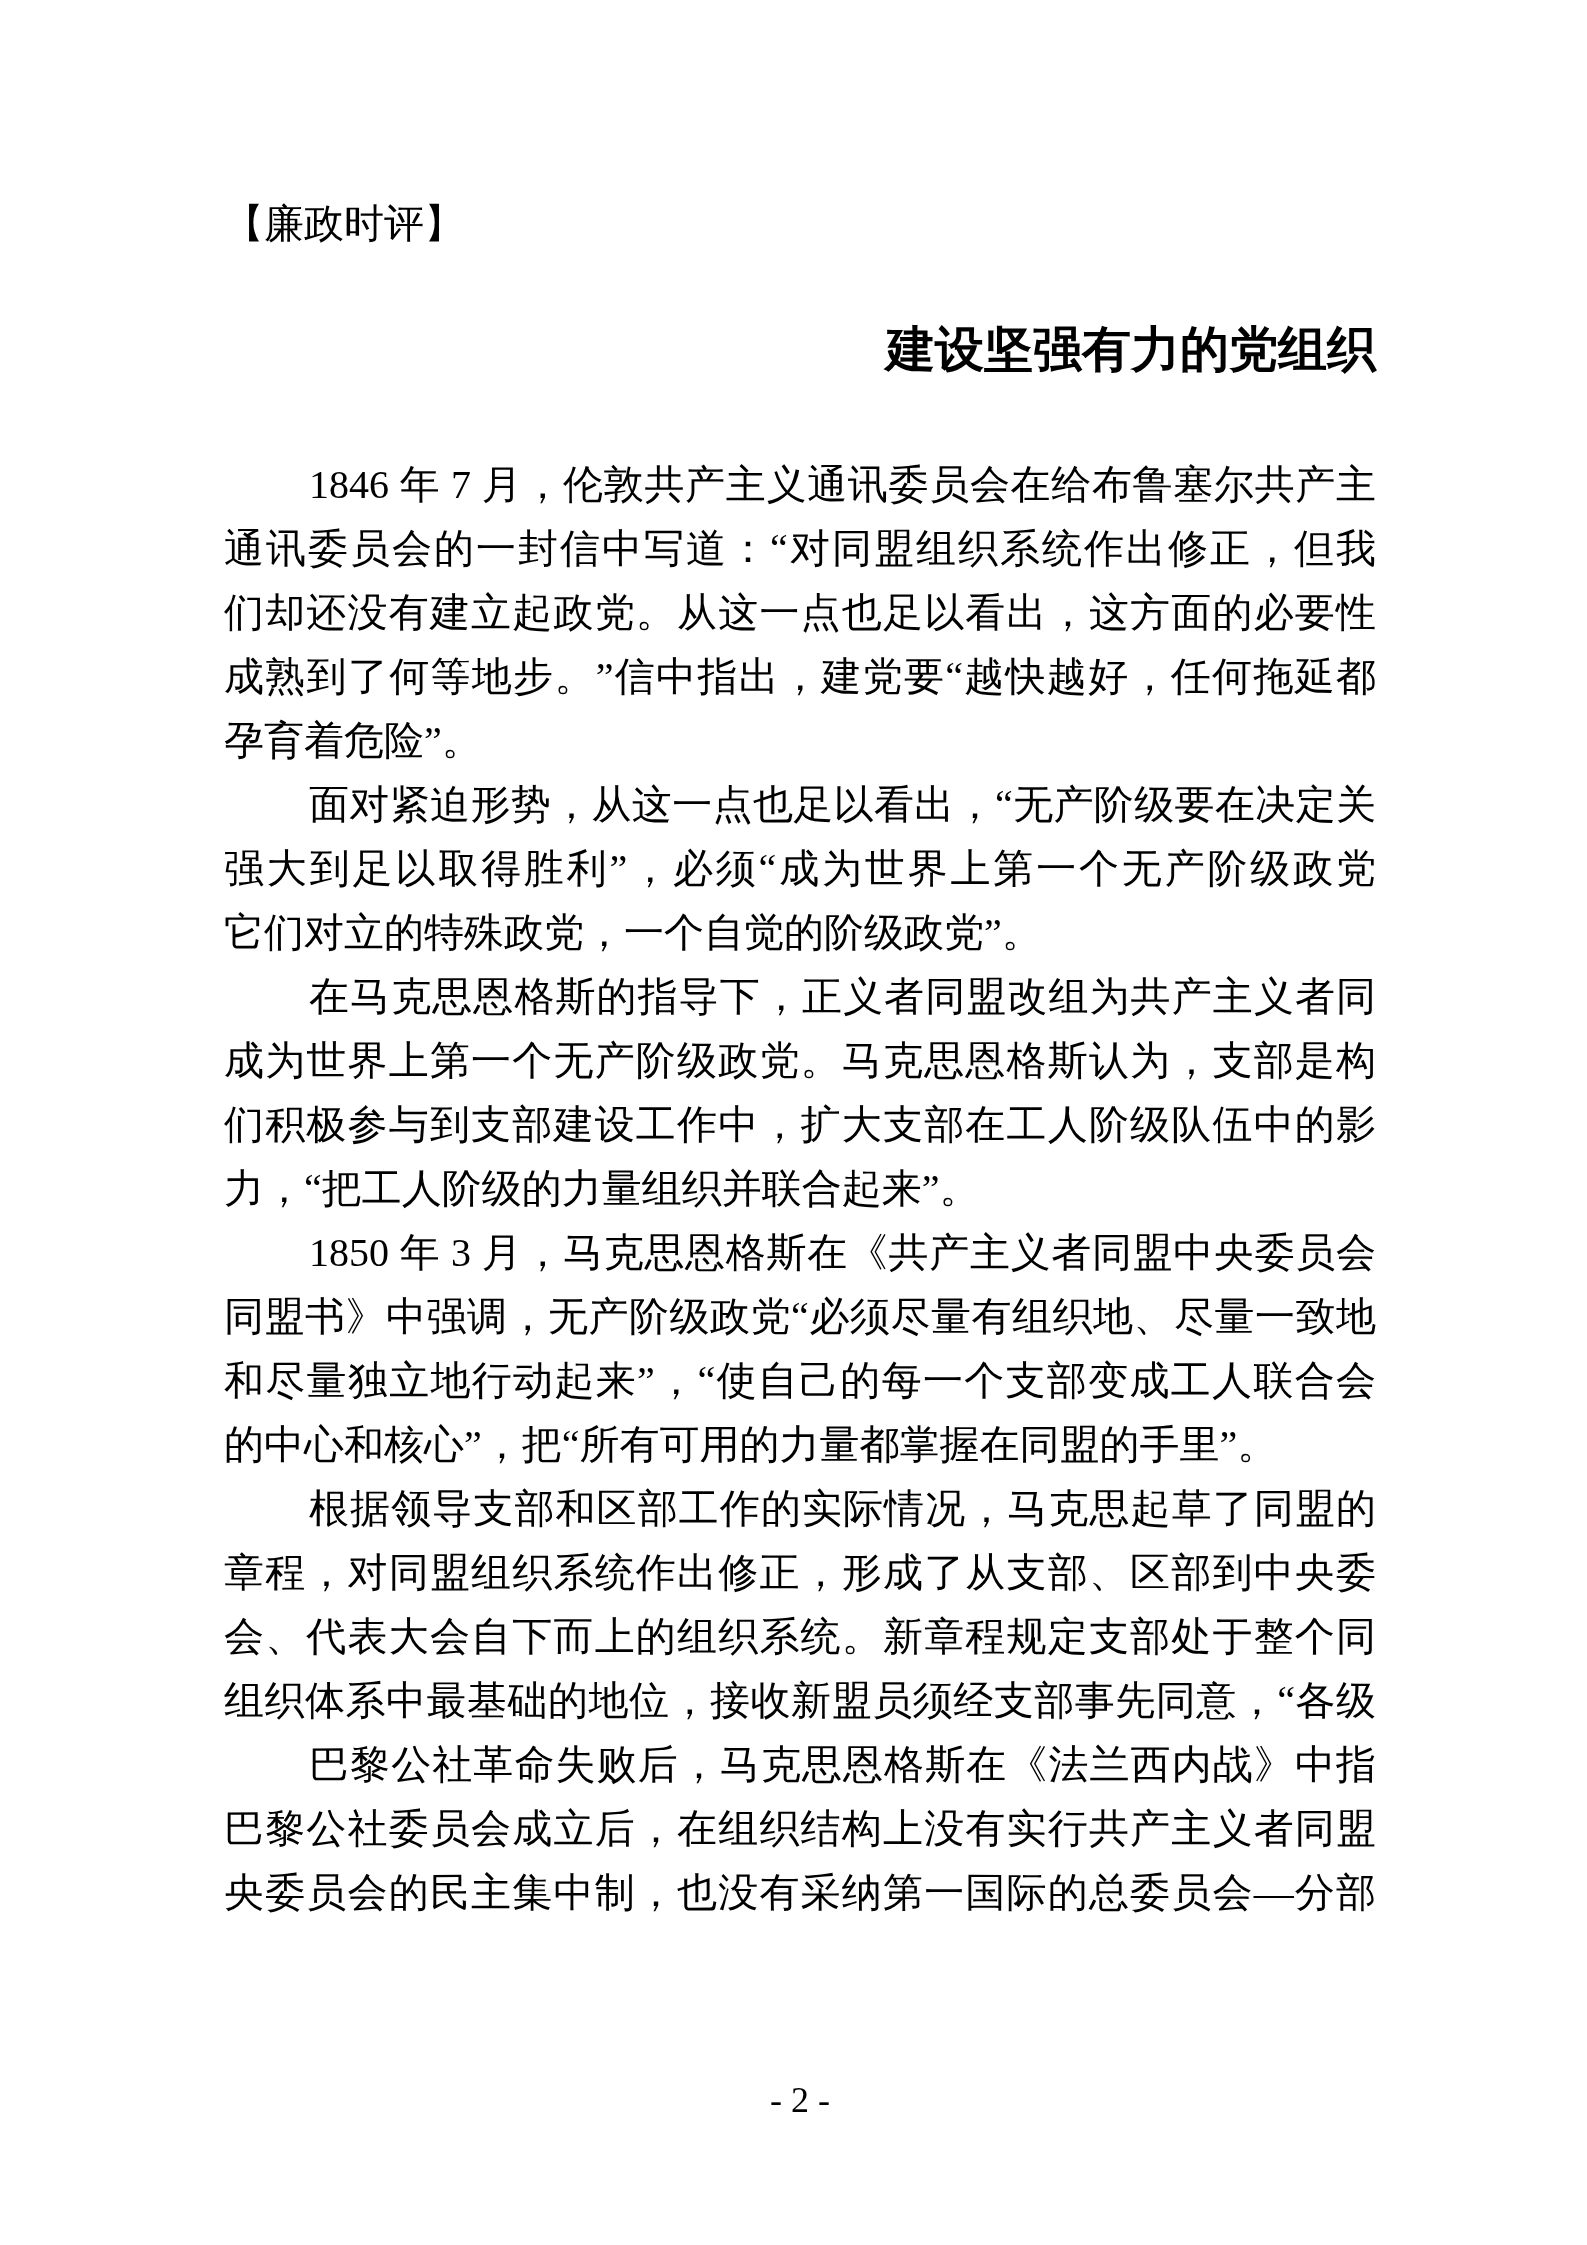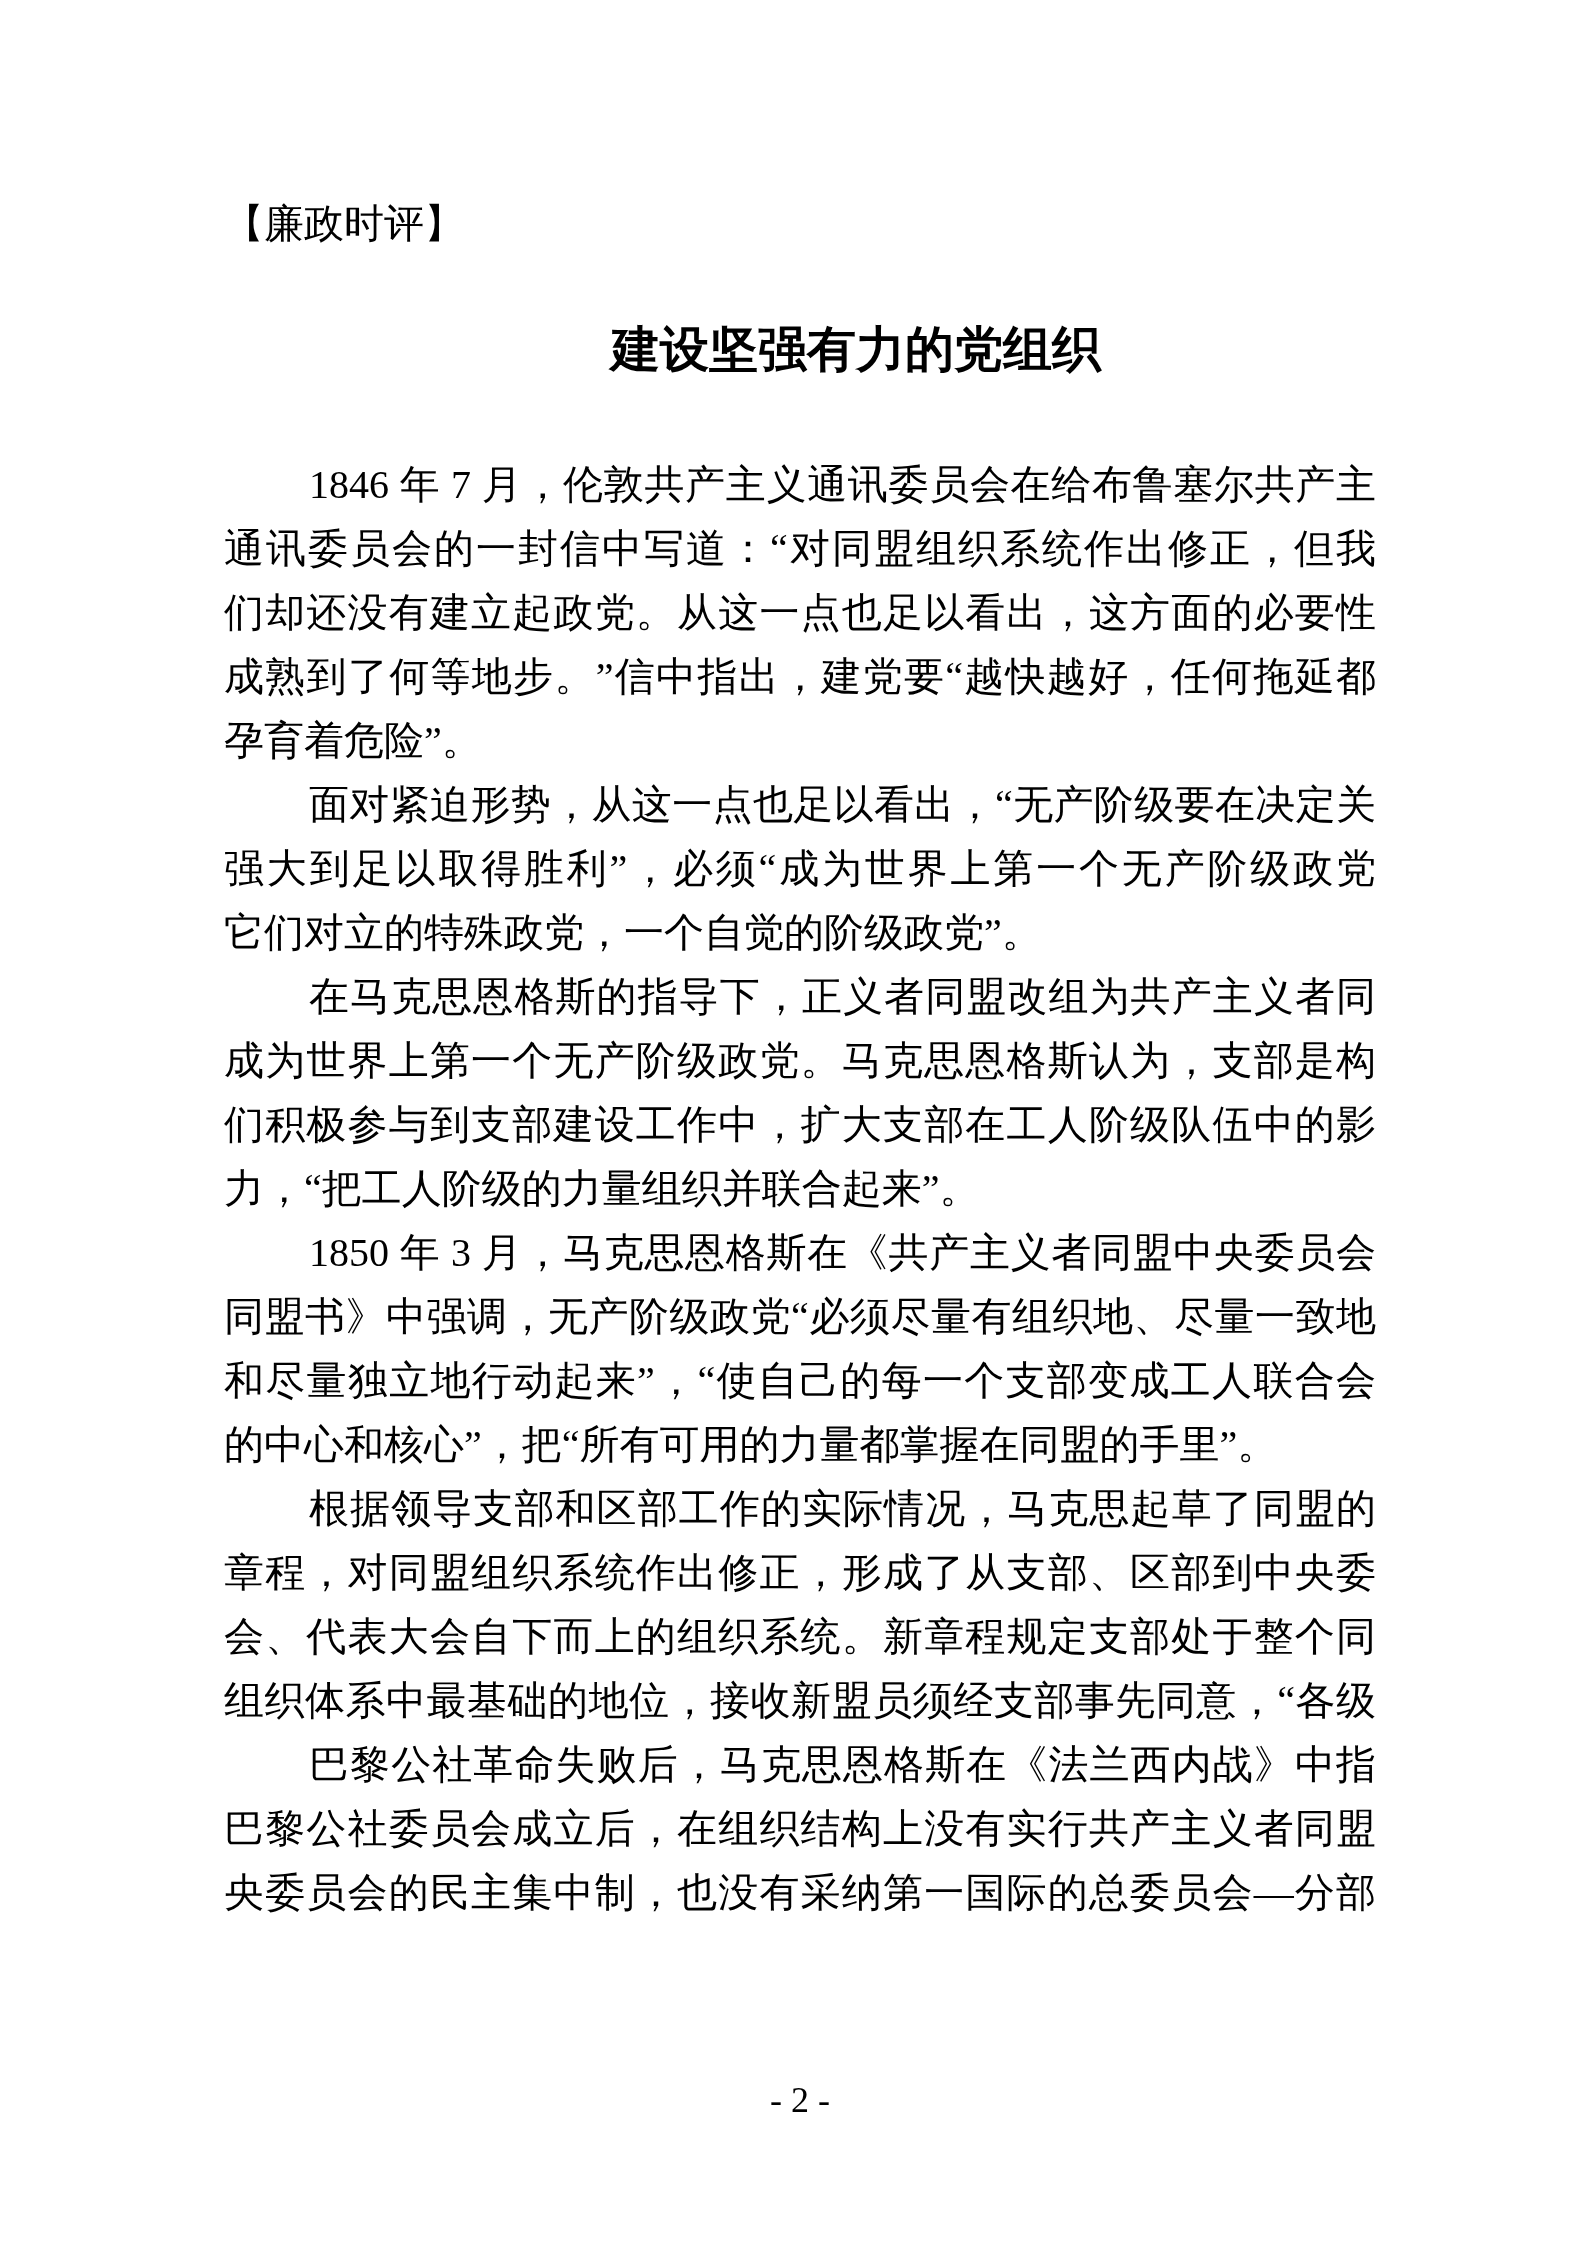--- a/index.html
+++ b/index.html
@@ -25,21 +25,21 @@
     white-space: nowrap;
   }
   .doc-title {
     position: absolute;
     left: 224px;
     top: 318px;
     width: 1152px;
     font-size: 49px;
     line-height: 64px;
     font-weight: bold;
-    text-align: center;
+    text-align: right;
     text-indent: 112px;
     white-space: nowrap;
   }
   .body-text {
     position: absolute;
     left: 224px;
     top: 453px;
     width: 1152px;
   }
   .line {

